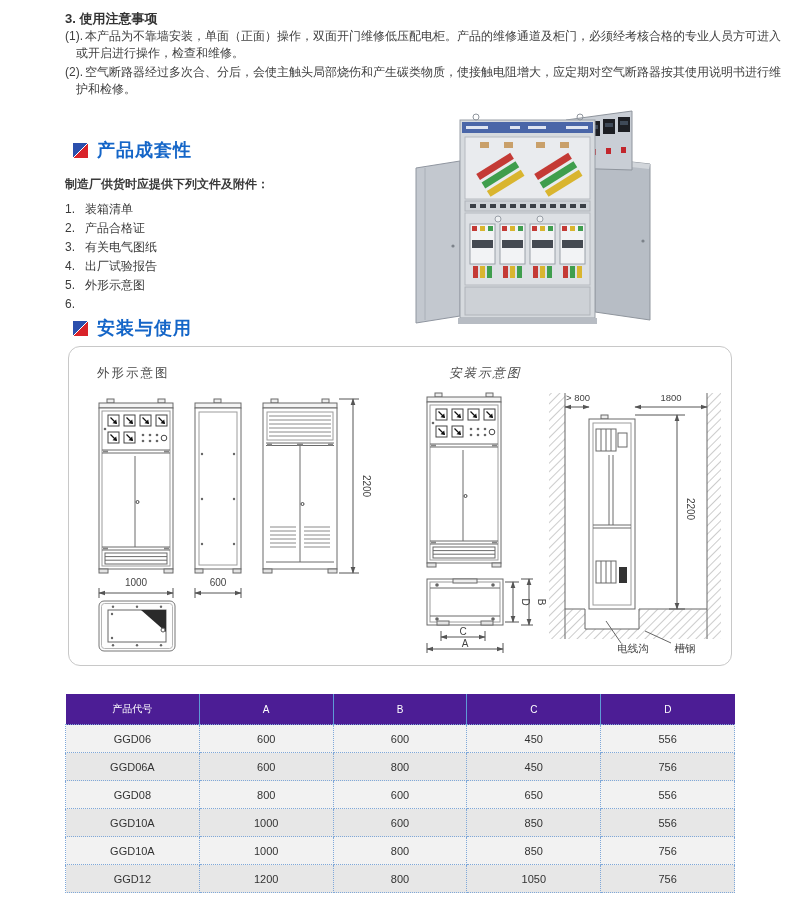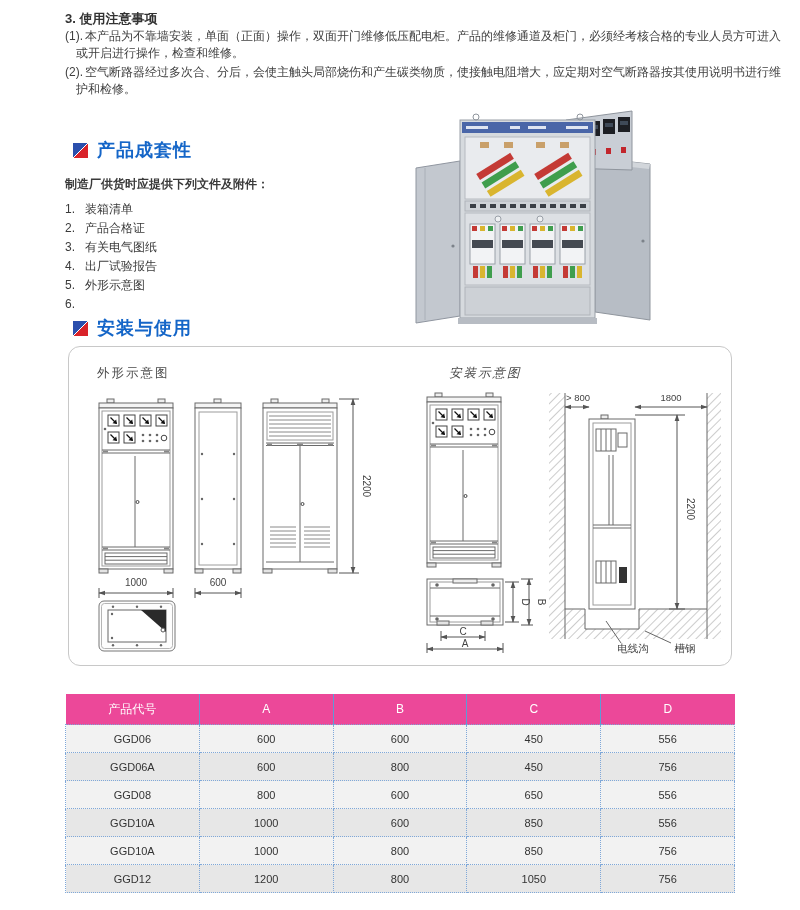--- a/index.html
+++ b/index.html
@@ -33,21 +33,21 @@
   .diagram-label{position:absolute;font-size:12.5px;color:#4a4a4a;letter-spacing:2px;}
   .label-outline{left:28px;top:18px;}
   .label-install{left:380px;top:18px;font-style:italic;}
   .svg-outline{position:absolute;left:16px;top:40px;}
   .svg-install{position:absolute;left:352px;top:40px;}
   svg text{font-family:"Liberation Sans","DejaVu Sans",sans-serif;fill:#444;}
   
   .spec-table-wrap{position:absolute;left:65px;top:694px;width:670px;}
   table.spec{border-collapse:collapse;width:100%;table-layout:fixed;}
   table.spec th{
-    background:#ec4899;color:#ffffff;font-size:12px;font-weight:normal;
+    background:#4c1d95;color:#ffffff;font-size:10px;font-weight:normal;
     height:28px;border-left:1px solid #5e9bd6;}
   table.spec th:first-child{border-left:none;}
   table.spec td{
     font-size:11px;height:25px;text-align:center;color:#333;
     border:1px dotted #7fa8d9;}
   table.spec tbody tr:nth-child(odd) td{background:#f2f2f2;}
   table.spec tbody tr:nth-child(even) td{background:#e7e7e7;}
 </style>
 </head>
 <body>

